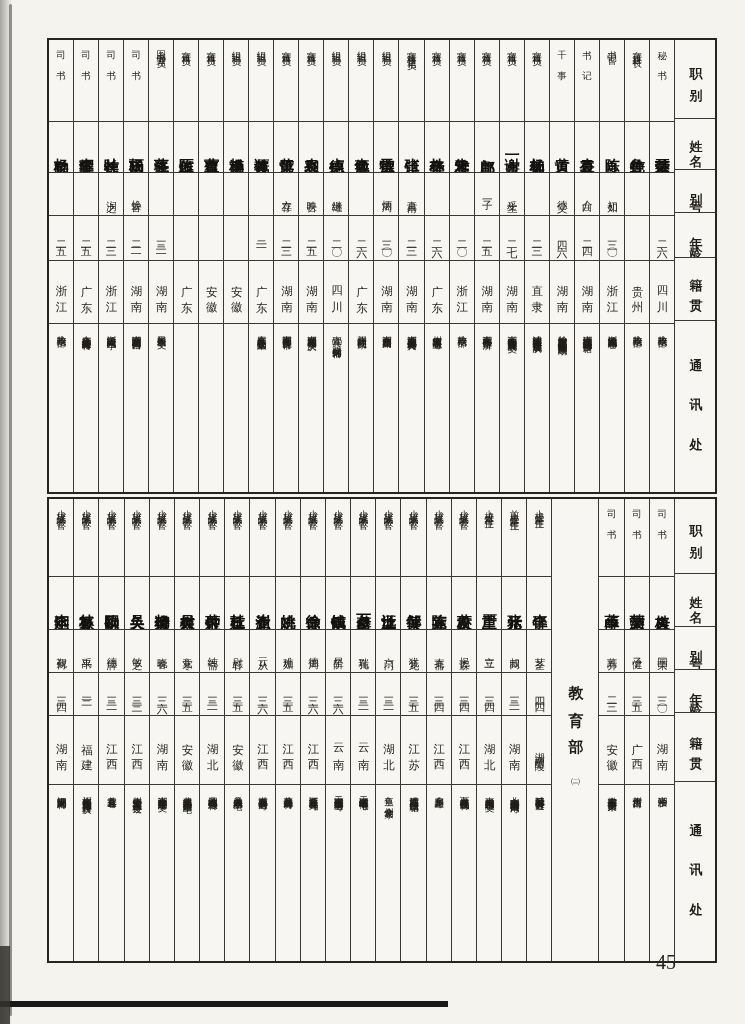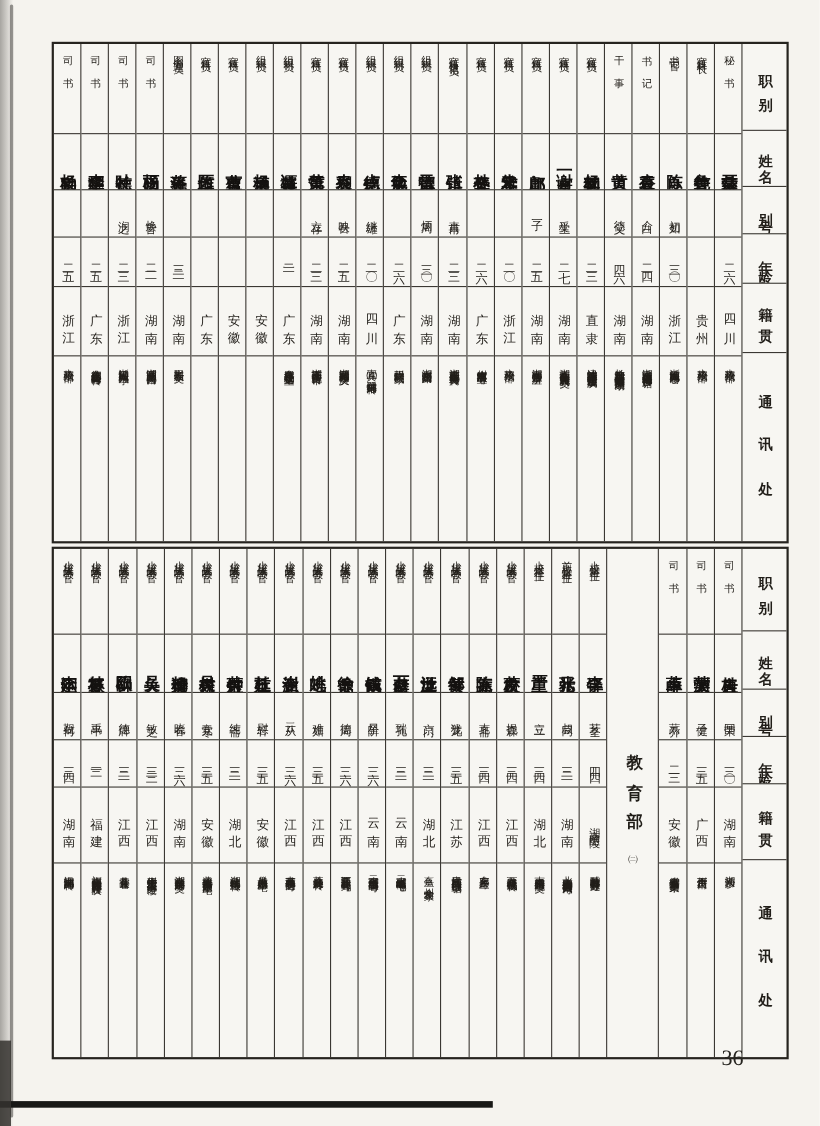--- a/index.html
+++ b/index.html
@@ -1068,14 +1068,14 @@
         </div>
     <div class="cell r5 origin">
           <span class="v">湖南</span>
         </div>
     <div class="cell r6 addr">
           <span class="v">沅江南湖洲邮局转</span>
         </div>
   </div>
     </div>
 
-  <div class="page-number">36</div>
+  <div class="page-number">45</div>
 </div>
 
 </body></html>

